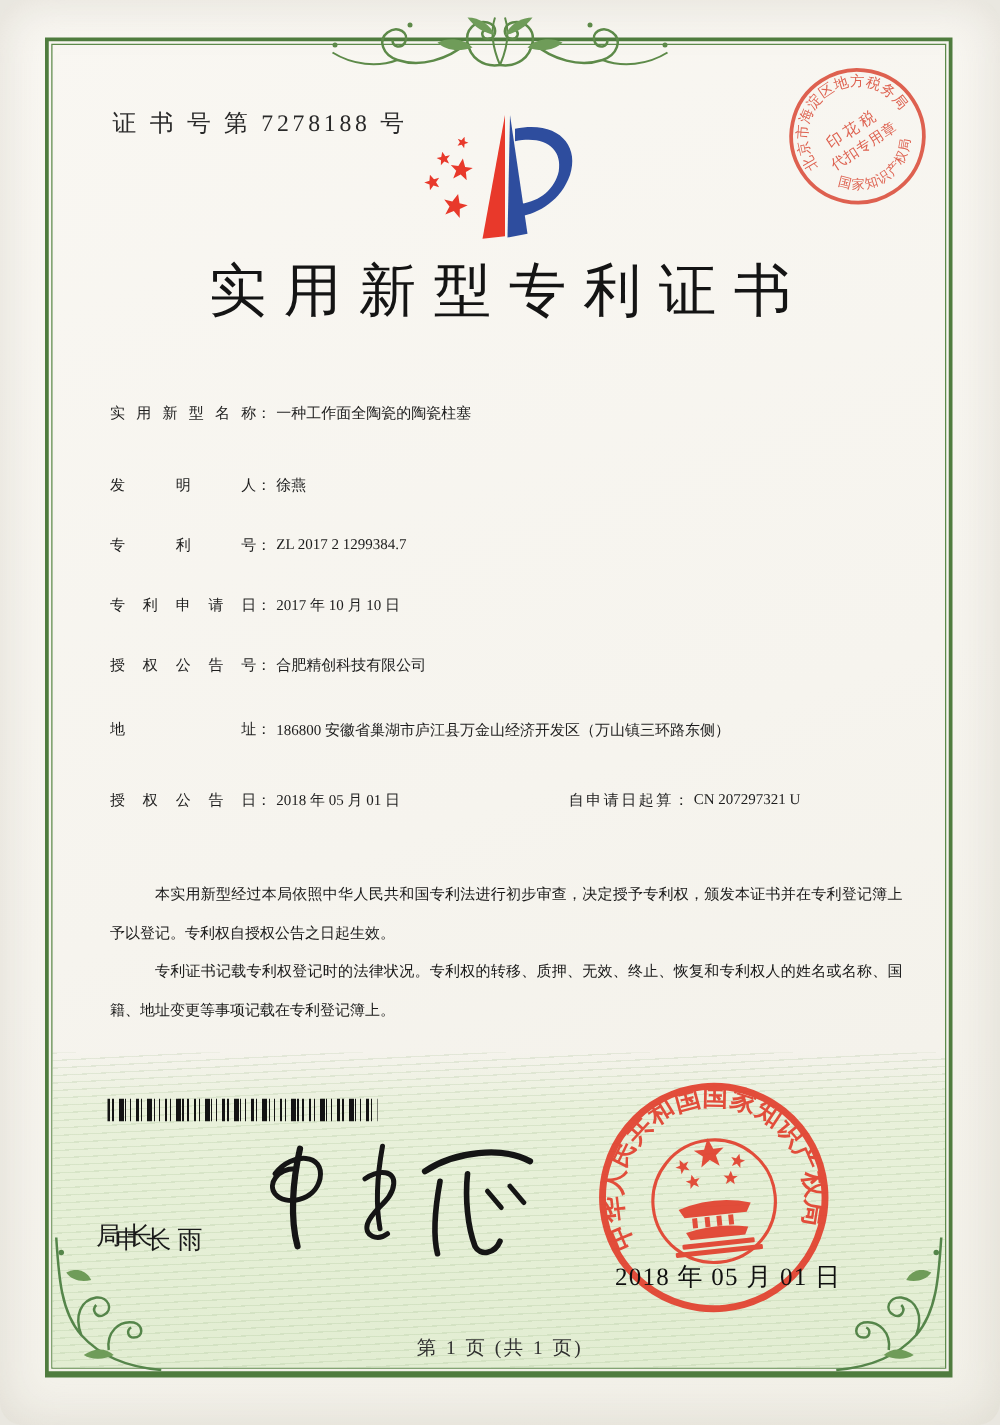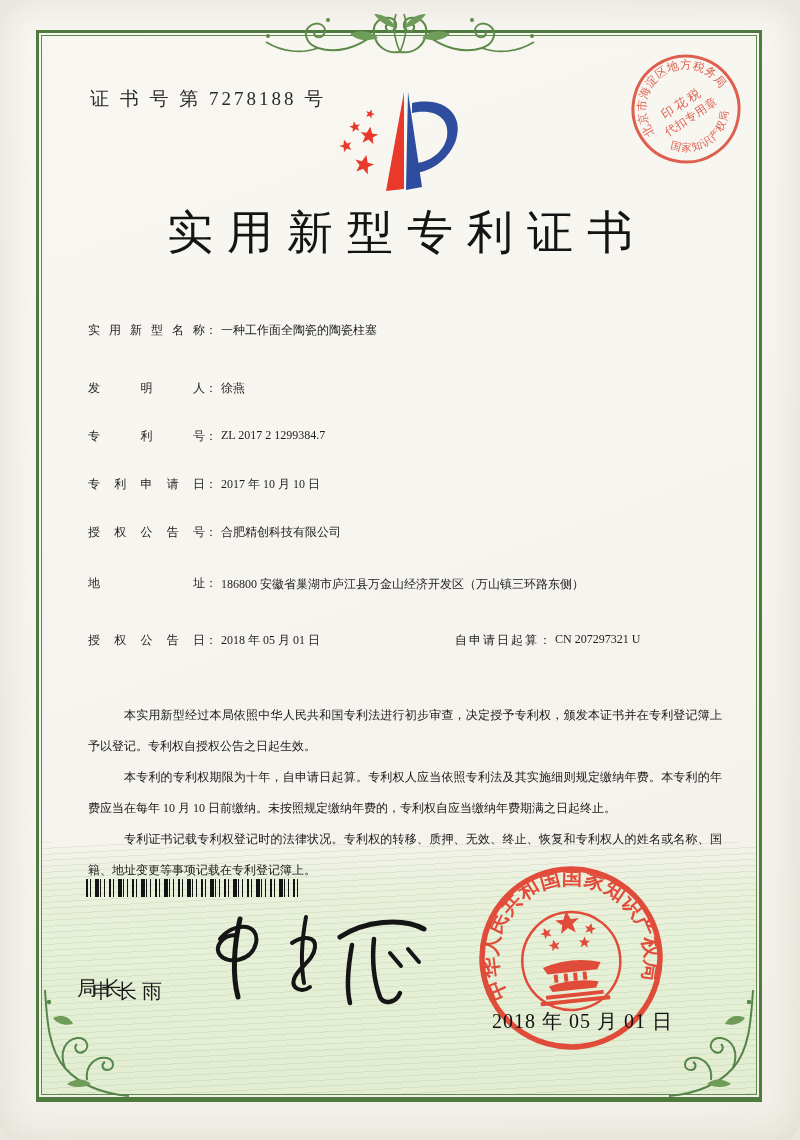--- a/index.html
+++ b/index.html
@@ -126,21 +126,20 @@
   </div>
   <div class="field" style="top:632px">
     <span class="flabel">授权公告日</span><span class="fcolon">：</span><span class="fvalue">2018 年 05 月 01 日</span>
   </div>
   <div class="field right-col" style="top:632px">
     <span class="flabel">自申请日起算</span><span class="fcolon">：</span><span class="fvalue">CN 207297321 U</span>
   </div>
 
   <div class="body-text">
     <p>本实用新型经过本局依照中华人民共和国专利法进行初步审查，决定授予专利权，颁发本证书并在专利登记簿上予以登记。专利权自授权公告之日起生效。</p>
-    <p>本专利的专利权期限为十年，自申请日起算。专利权人应当依照专利法及其实施细则规定缴纳年费。本专利的年费应当在每年 10 月 10 日前缴纳。未按照规定缴纳年费的，专利权自应当缴纳年费期满之日起终止。</p>
     <p>专利证书记载专利权登记时的法律状况。专利权的转移、质押、无效、终止、恢复和专利权人的姓名或名称、国籍、地址变更等事项记载在专利登记簿上。</p>
   </div>
 
   <div class="barcode"></div>
 
   <div class="sig-title">局长</div>
   <div class="sig-name">申长雨</div>
   <svg class="signature-svg" width="250" height="115" viewBox="0 0 250 115">
     <g fill="none" stroke="#151515" stroke-width="5" stroke-linecap="round">
       <path d="M40,16 C34,42 32,72 38,94"></path>
@@ -191,14 +190,15 @@
         <textPath href="#taxTopArc" xlink:href="#taxTopArc">北京市海淀区地方税务局</textPath>
       </text>
       <text font-size="10.5" letter-spacing="1">
         <textPath href="#taxBotArc" xlink:href="#taxBotArc">国家知识产权局</textPath>
       </text>
       <text x="60" y="57" text-anchor="middle" font-size="12.5" letter-spacing="3">印花税</text>
       <text x="60" y="73" text-anchor="middle" font-size="11.5" letter-spacing="0.5">代扣专用章</text>
     </g>
   </svg>
 
+  <div class="footer">第 1 页 (共 1 页)</div>
 
 </div>
 
 </body></html>

